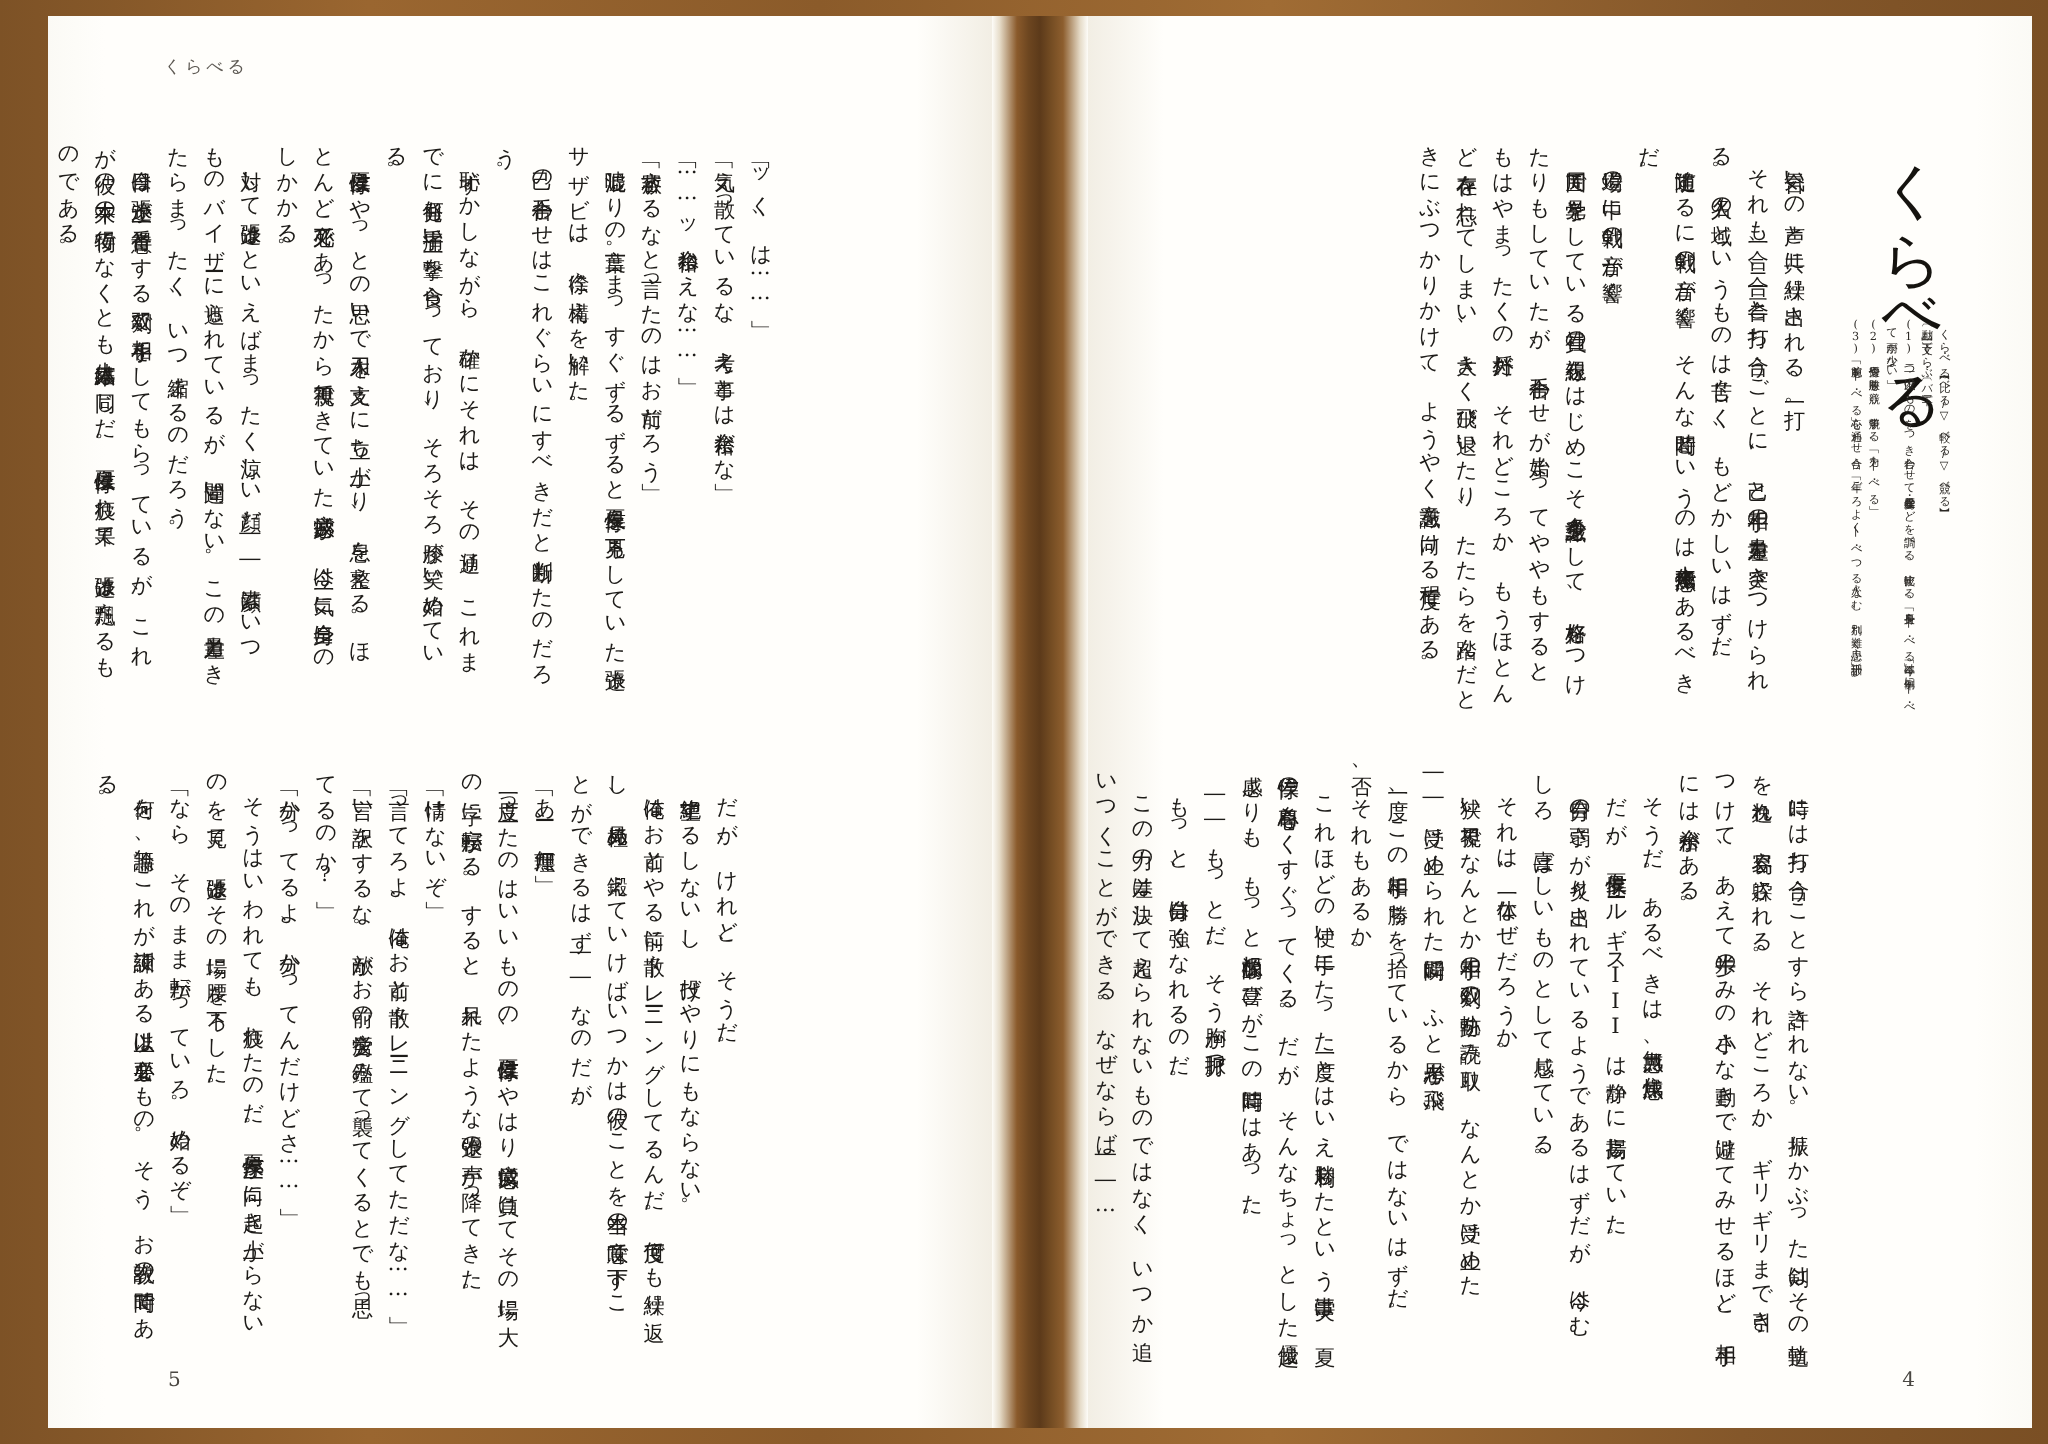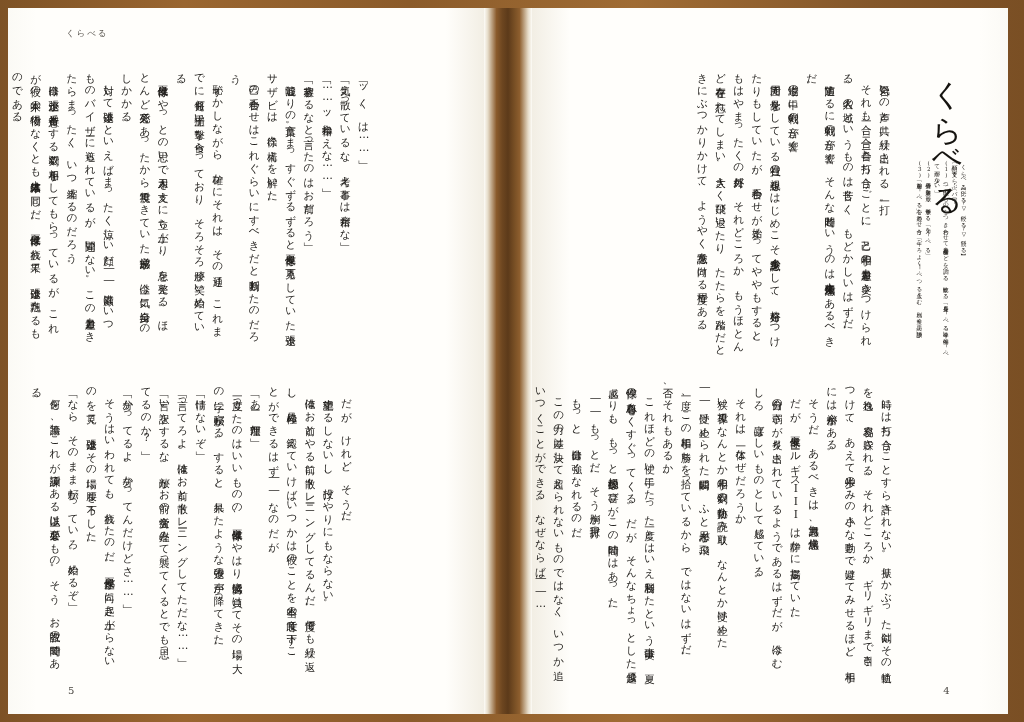--- a/index.html
+++ b/index.html
@@ -18,21 +18,21 @@
   .book-frame {
     position: relative;
     width: 1024px;
     height: 722px;
     box-sizing: border-box;
     background: #8a5a2b;
     background-image:
       linear-gradient(90deg,
         #7d5226 0%, #9a6630 18%, #8b5b2a 40%,
         #a06c34 62%, #84572a 85%, #7a4f24 100%);
-    padding: 8px 0 8px 0;
+    padding: 8px 0 8px 16px;
   }
   .frame-inner {
     position: relative;
     width: 100%;
     height: 100%;
     box-sizing: border-box;
     display: flex;
     flex-direction: row;
     background: transparent;
   }

